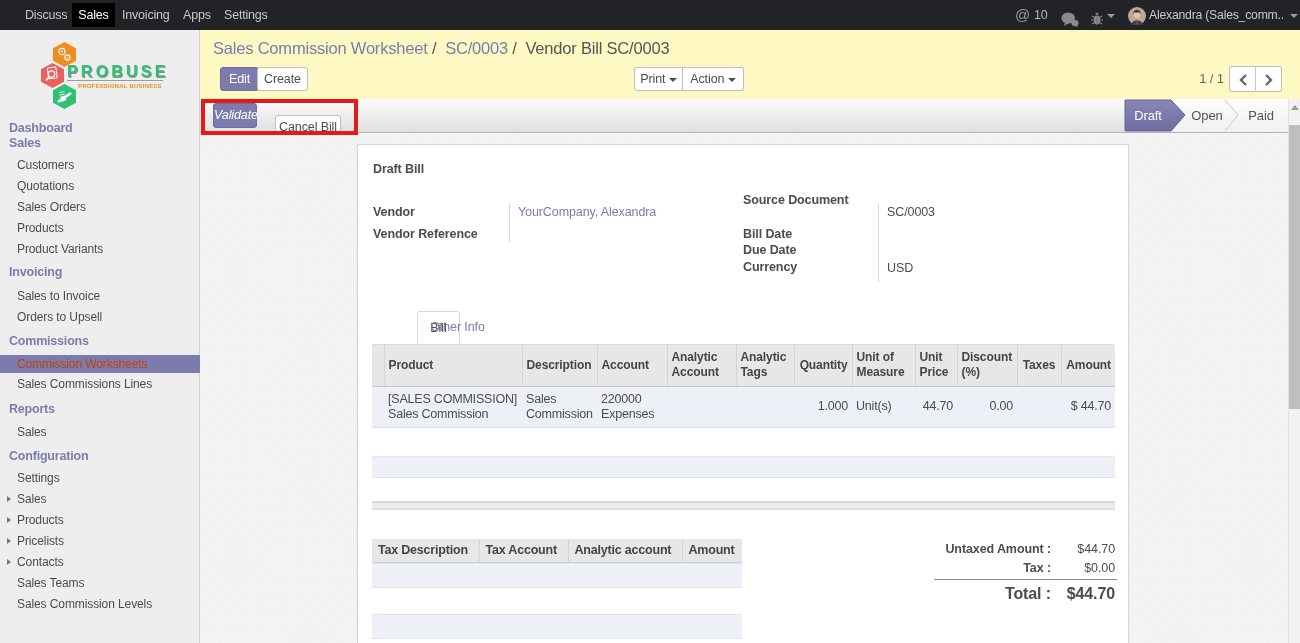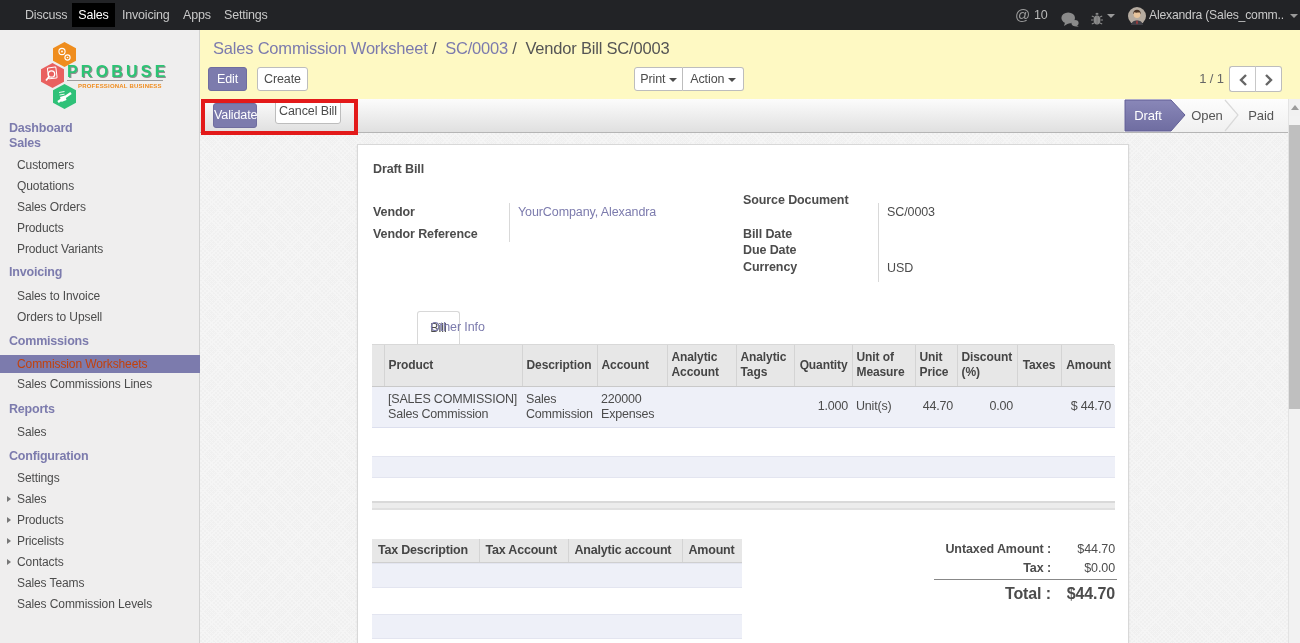--- a/index.html
+++ b/index.html
@@ -171,39 +171,39 @@
     <div class="tri" style="left:7px;top:508px;"></div>
       <div class="mi" style="top:502px;">Pricelists</div>
     <div class="tri" style="left:7px;top:529px;"></div>
       <div class="mi" style="top:523px;">Contacts</div>
     <div class="mi" style="top:544px;">Sales Teams</div>
     <div class="mi" style="top:565px;">Sales Commission Levels</div>
   </div>
 
   <div id="main">
     <div id="crumb"><a>Sales Commission Worksheet</a> /&nbsp; <a>SC/0003</a> /&nbsp; Vendor Bill SC/0003</div>
-    <div class="btn btn-p" style="left:8px;top:37px;width:39px;height:24px;line-height:22px;">Edit</div>
+    <div class="btn btn-p" style="left:20px;top:37px;width:39px;height:24px;line-height:22px;">Edit</div>
     <div class="btn" style="left:57px;top:37px;width:51px;height:24px;line-height:22px;">Create</div>
     <div class="btn" style="left:434px;top:37px;width:49px;height:24px;line-height:22px;border-radius:3px 0 0 3px;">Print <span class="caret" style="border-top-color:#4c4c4c;"></span></div>
     <div class="btn" style="left:483px;top:37px;width:61px;height:24px;line-height:22px;border-radius:0 3px 3px 0;border-left:none;">Action <span class="caret" style="border-top-color:#4c4c4c;"></span></div>
     <div id="pager">1 / 1</div>
     <div class="btn" style="right:44px;top:36px;width:27px;height:26px;border-radius:3px 0 0 3px;border-right:none;">
       <svg width="9" height="12" viewBox="0 0 9 12" style="margin-top:7px;">
           <path d="M7 1 L2 6 L7 11" stroke="#666" stroke-width="2.4" fill="none"></path>
         </svg>
     </div>
     <div class="btn" style="right:18px;top:36px;width:27px;height:26px;border-radius:0 3px 3px 0;border-left:1px solid #c8c8c8;">
       <svg width="9" height="12" viewBox="0 0 9 12" style="margin-top:7px;">
           <path d="M2 1 L7 6 L2 11" stroke="#666" stroke-width="2.4" fill="none"></path>
         </svg>
     </div>
 
     <div id="statusbar">
-      <div class="btn btn-p" style="left:13px;top:4px;width:44px;height:25px;line-height:23px;">Validate</div>
-      <div class="btn" style="left:75px;top:0;width:66px;height:25px;line-height:23px;">Cancel Bill</div>
+      <div class="btn btn-p" style="left:13px;top:4px;width:44px;height:25px;line-height:23px;font-style:italic;">Validate</div>
+      <div class="btn" style="left:75px;top:16px;width:66px;height:25px;line-height:23px;">Cancel Bill</div>
       <div id="stw">
         <svg width="164" height="33" viewBox="0 0 164 33">
           <defs>
               <linearGradient id="pg" x1="0" y1="0" x2="0" y2="1">
                 <stop offset="0" stop-color="#8987b8"></stop>
                 <stop offset="1" stop-color="#6f6da1"></stop>
               </linearGradient>
             </defs>
           <path d="M1 1 H47 L61 16 L47 32 H1 z" fill="url(#pg)" stroke="#625f96" stroke-width="1"></path>
           <text x="24" y="21" font-size="13" fill="#fff" text-anchor="middle" font-family="Liberation Sans">Draft</text>

